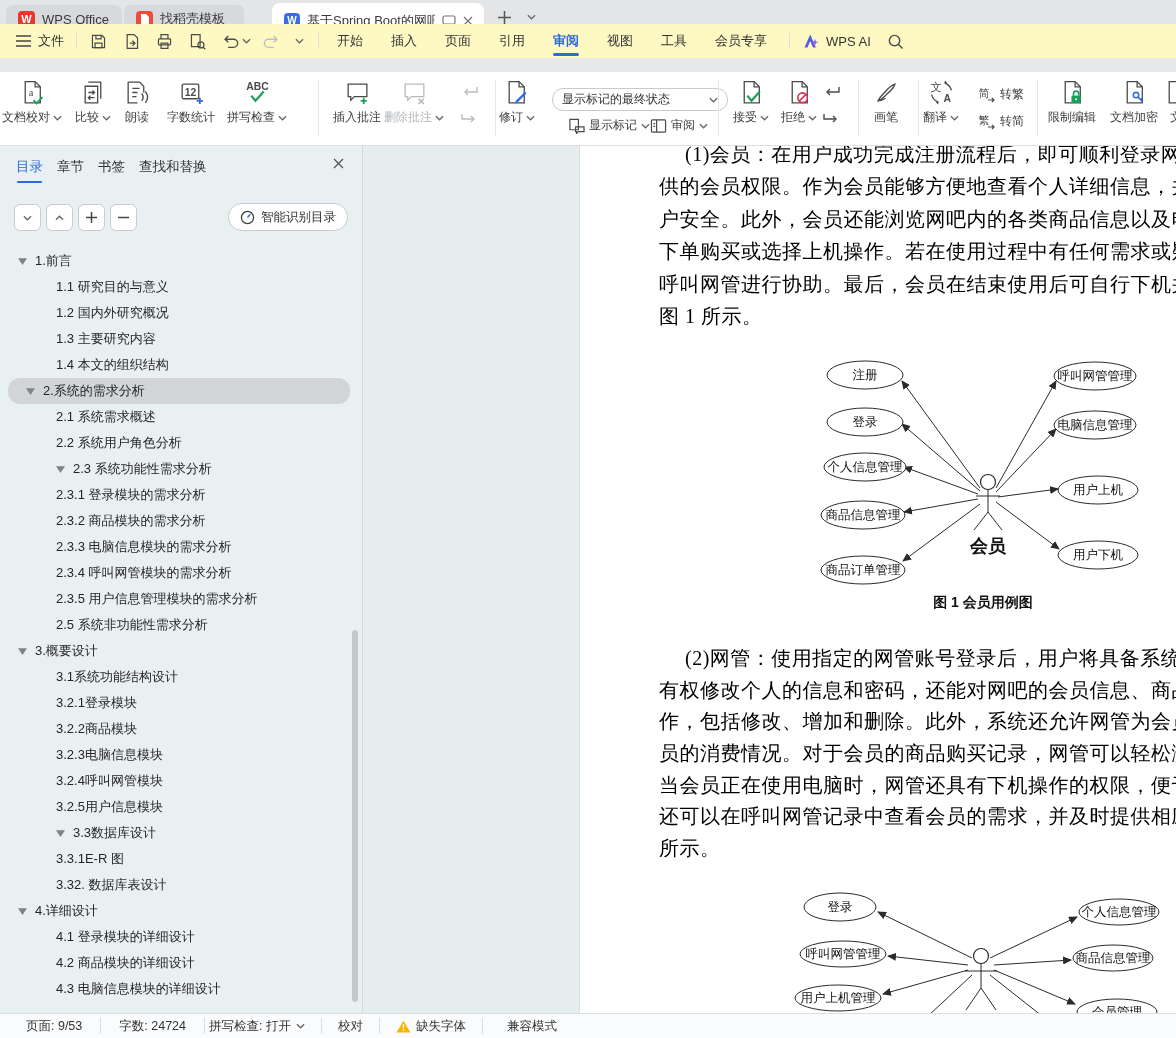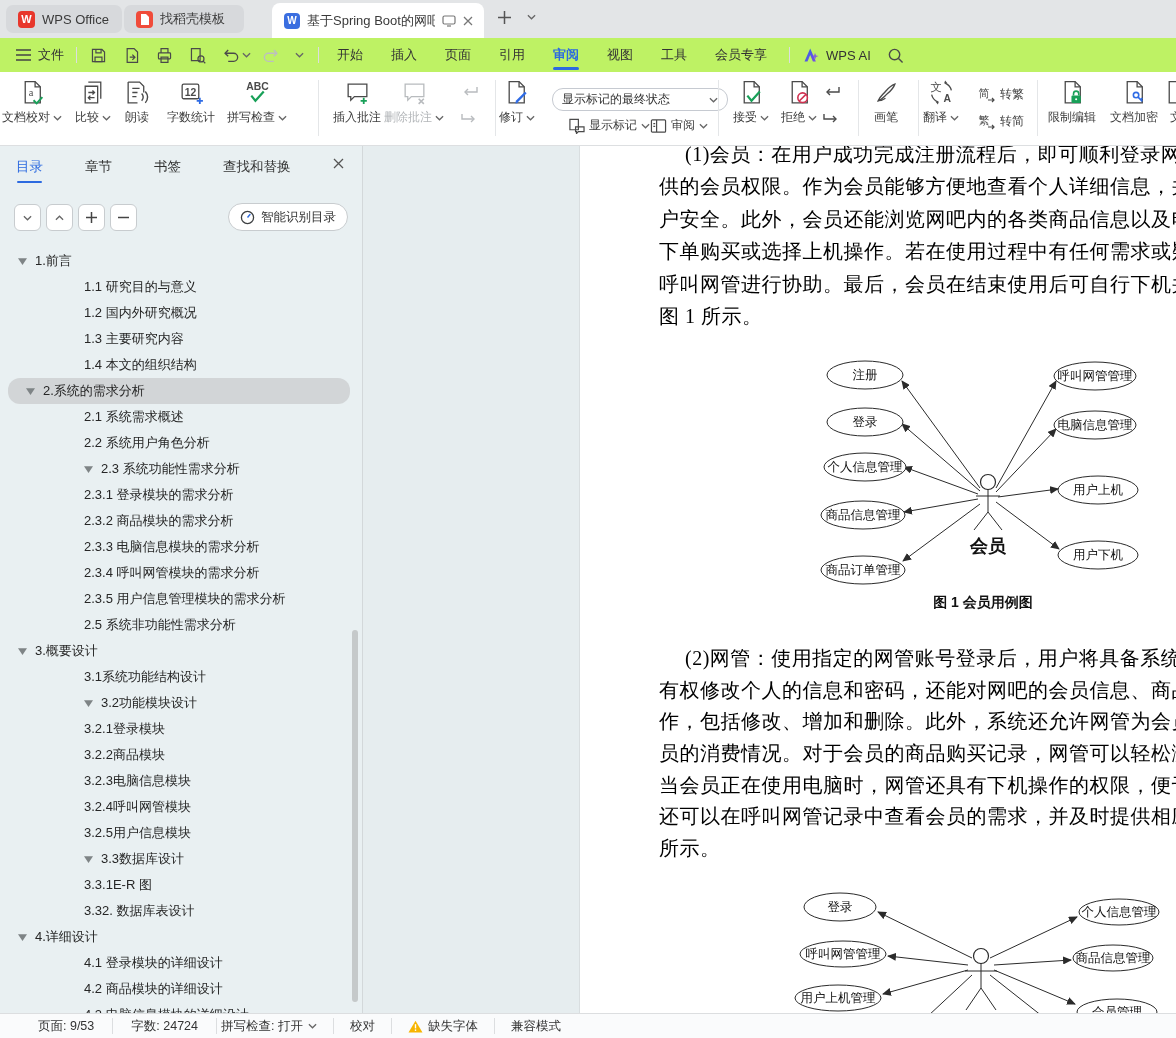--- a/index.html
+++ b/index.html
@@ -13,21 +13,21 @@
   .wtab{position:absolute;top:5px;height:28px;border-radius:7px;background:#d7d9dc;
         display:flex;align-items:center;gap:7px;padding:0 12px;font-size:13px;color:#3a3a3a}
   .wtab.t1{left:6px;width:92px}
   .wtab.t2{left:124px;width:96px}
   .wtab.active{top:3px;height:35px;border-radius:8px 8px 0 0;background:#fff;width:188px}
   .logo16{width:17px;height:17px;border-radius:4px;color:#fff;font-weight:bold;font-size:11px;
           display:flex;align-items:center;justify-content:center;flex:none}
   .doclabel{white-space:nowrap;overflow:hidden;max-width:128px;flex:none}
   .titlebar .xbtn,.titlebar .plusbtn,.titlebar .chevbtn{position:absolute;top:10px;color:#555}
   
-  .menubar{position:absolute;left:0;top:38px;width:100%;height:34px;background:#bef264;
+  .menubar{position:absolute;left:0;top:24px;width:100%;height:34px;background:#fef9c3;
            display:flex;align-items:center;font-size:13px;color:#333}
   .mi{flex:none;display:flex;align-items:center;justify-content:center}
   .vdiv{width:1px;height:16px;background:#dcdee0;flex:none}
   .mtab{flex:none;padding:0 2px;height:34px;display:flex;align-items:center;position:relative;cursor:default}
   .mtab.active{color:#2c6ae0;font-weight:bold}
   .mtab.active::after{content:"";position:absolute;left:2px;right:2px;bottom:2px;height:3px;
                       border-radius:2px;background:#2c6ae0}
   
   .ribbon{position:absolute;left:0;top:72px;width:100%;height:73px;background:#fff;
           border-bottom:1px solid #dddfe1}
@@ -35,32 +35,32 @@
   .rbtn{position:absolute;top:7px;width:64px;display:flex;flex-direction:column;align-items:center;gap:3px}
   .rlbl{font-size:12px;color:#3c3c3c;display:flex;align-items:center;gap:3px;white-space:nowrap}
   .rbtn.disabled .rlbl{color:#b3b6b9}
   .smallbtn{position:absolute;display:flex;align-items:center;gap:4px;font-size:12px;color:#3c3c3c;white-space:nowrap}
   .selectbox{position:absolute;left:552px;top:16px;width:156px;height:21px;border:1px solid #c6cad1;
              border-radius:11px;background:#fff;display:flex;align-items:center;justify-content:space-between;
              padding:0 9px;font-size:12px;color:#333;white-space:nowrap}
   
   .content{position:absolute;left:0;top:146px;width:100%;height:868px;background:#e6edef}
   .sidebar{position:absolute;left:0;top:0;width:362px;height:100%;background:#e9f0f2;border-right:1px solid #d3d8da}
-  .stabs{position:absolute;left:16px;top:12px;display:flex;gap:42px;font-size:13.5px;color:#333}
+  .stabs{position:absolute;left:16px;top:12px;display:flex;gap:14px;font-size:13.5px;color:#333}
   .stab{position:relative;padding-bottom:7px}
   .stab.active{color:#2c6ae0}
   .stab.active::after{content:"";position:absolute;left:1px;right:1px;bottom:0;height:2.5px;background:#2c6ae0;border-radius:2px}
   .sclose{position:absolute;right:18px;top:12px}
   .sctrl{position:absolute;left:14px;top:58px;display:flex;gap:5px}
   .sq{width:25px;height:25px;background:#fff;border:1px solid #c8cccf;border-radius:6px;
       display:flex;align-items:center;justify-content:center;color:#444}
   .smartbtn{position:absolute;right:14px;top:57px;height:26px;border:1px solid #c8cccf;border-radius:14px;
             background:#fff;display:flex;align-items:center;gap:6px;padding:0 11px;font-size:12.5px;color:#333}
   .toc{position:absolute;left:0;top:102px;width:354px}
-  .ti{height:26px;display:flex;align-items:center;font-size:13px;color:#262626;padding-left:84px;white-space:nowrap}
+  .ti{height:26px;display:flex;align-items:center;font-size:13px;color:#262626;padding-left:56px;white-space:nowrap}
   .ti.l1{padding-left:18px}
   .ti.l2c{}
   .ti.l3{}
   .ti.sel{background:#d2d5d7;border-radius:12px;margin:0 4px 0 8px}
   .ti.sel.l1{padding-left:18px}
   .tri{width:9px;height:7px;margin-right:8px;flex:none}
   .tri path{fill:#7e8486}
   .sscroll{position:absolute;right:4px;top:484px;width:6px;height:372px;border-radius:3px;background:#c5c9ca}
   
   .page{position:absolute;left:580px;top:0;width:596px;height:868px;background:#fff;overflow:hidden;
@@ -577,26 +577,20 @@
           <span>2.5 系统非功能性需求分析</span>
         </div>
       <div class="ti l1">
           <svg class="tri" viewBox="0 0 8 6">
             <path d="M0 0h8L4 6z"></path>
           </svg>
           <span>3.概要设计</span>
         </div>
       <div class="ti">
           <span>3.1系统功能结构设计</span>
-        </div>
-      <div class="ti l2c">
-          <svg class="tri" viewBox="0 0 8 6">
-            <path d="M0 0h8L4 6z"></path>
-          </svg>
-          <span>3.2功能模块设计</span>
         </div>
       <div class="ti l3">
           <span>3.2.1登录模块</span>
         </div>
       <div class="ti l3">
           <span>3.2.2商品模块</span>
         </div>
       <div class="ti l3">
           <span>3.2.3电脑信息模块</span>
         </div>
@@ -723,21 +717,21 @@
         <line x1="231" y1="93" x2="231" y2="118"></line>
         <line x1="215" y1="101" x2="247" y2="101"></line>
         <line x1="231" y1="118" x2="216" y2="140"></line>
         <line x1="231" y1="118" x2="246" y2="140"></line>
       </g>
     </svg>
   </div>
 </div>
 
 <div class="statusbar">
-  <span class="sitem" style="margin-left:38px">页面: 9/53</span>
+  <span class="sitem" style="margin-left:26px">页面: 9/53</span>
   <span class="vdiv" style="margin-left:18px"></span>
   <span class="sitem" style="margin-left:18px">字数: 24724</span>
   <span class="vdiv" style="margin-left:18px"></span>
   <span class="sitem" style="margin-left:4px">
     <span>拼写检查: 打开</span>
     <svg class="cv" viewBox="0 0 10 6">
         <path d="M1 1l4 4 4-4"></path>
       </svg>
   </span>
   <span class="vdiv" style="margin-left:16px"></span>
@@ -745,14 +739,14 @@
   <span class="vdiv" style="margin-left:16px"></span>
   <span class="sitem" style="margin-left:16px">
     <svg class="ic" width="15" height="13" viewBox="0 0 15 13">
       <path d="M7.5 0.8L14.5 12.4H0.5z" fill="#f7b500"></path>
       <rect x="6.8" y="4.2" width="1.4" height="4.2" fill="#fff"></rect>
       <rect x="6.8" y="9.4" width="1.4" height="1.5" fill="#fff"></rect>
     </svg>
     <span>缺失字体</span>
   </span>
   <span class="vdiv" style="margin-left:16px"></span>
-  <span class="sitem" style="margin-left:16px">兼容模式</span>
+  <span class="sitem" style="margin-left:24px">兼容模式</span>
 </div>
 
 </body></html>

